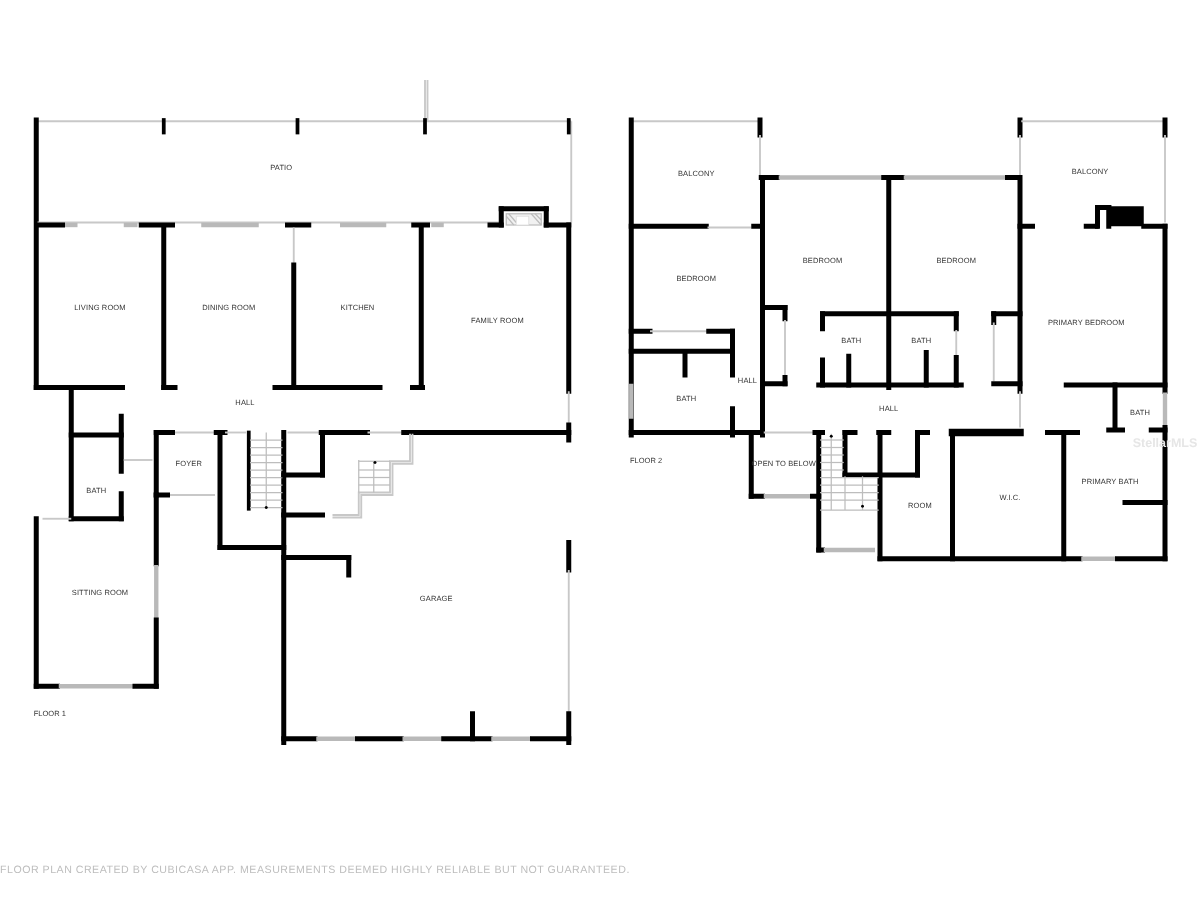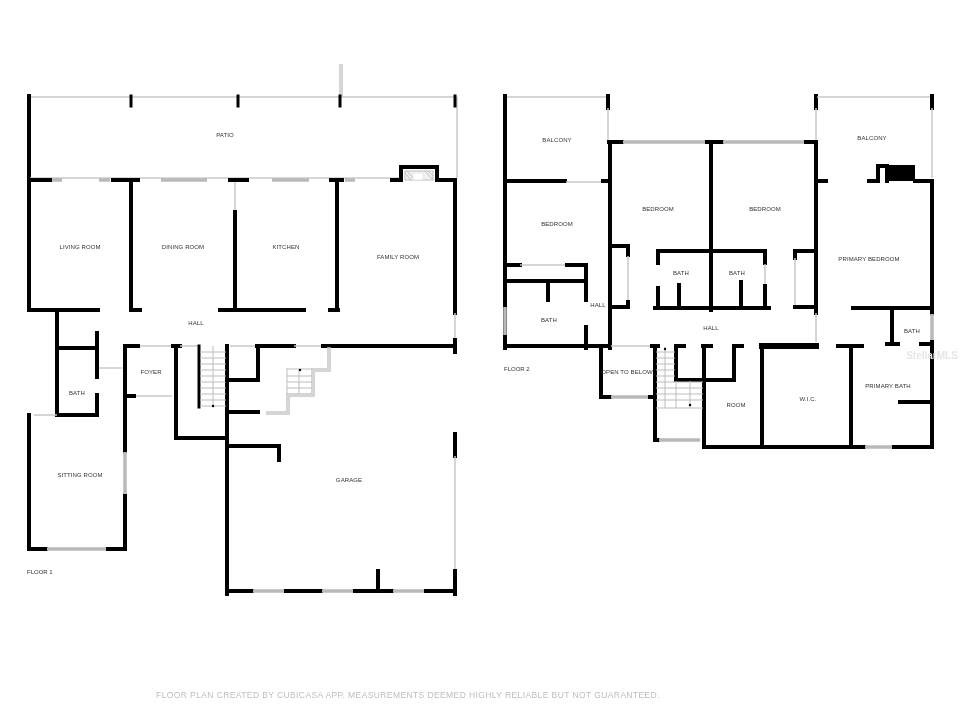--- a/index.html
+++ b/index.html
@@ -5,21 +5,21 @@
     html, body { margin: 0; padding: 0; background: #ffffff; }
     body { width: 960px; height: 720px; position: relative; overflow: hidden; font-family: "Liberation Sans", sans-serif; }
     #plan { position: absolute; left: 0; top: 0; width: 960px; height: 720px; }
     .w { stroke: #000; stroke-width: 4; fill: none; stroke-linecap: square; }
     .wt { stroke: #000; stroke-width: 3; fill: none; stroke-linecap: square; }
     .g { stroke: #c8c8c8; stroke-width: 1.5; fill: none; }
     .win { stroke: #b9b9b9; stroke-width: 3.5; fill: none; }
     .st { stroke: #bdbdbd; stroke-width: 1; fill: none; }
     .lbl { position: absolute; font-size: 6px; color: #333; white-space: nowrap; transform: translate(-50%, -50%); letter-spacing: 0.1px; }
     .floor-lbl { position: absolute; font-size: 6px; color: #333; white-space: nowrap; }
-    .footer { position: absolute; left: 0; width: 816px; top: 690px; text-align: center; font-size: 8.5px; color: #bdbdbd; letter-spacing: 0.4px; }
+    .footer { position: absolute; left: 0; width: 816px; top: 690px; font-size: 8.5px; color: #bdbdbd; letter-spacing: 0.4px; }
     .wm { position: absolute; left: 932px; top: 355px; font-size: 10px; color: #e6e6e6; font-weight: bold; transform: translate(-50%,-50%); white-space: nowrap; }
   </style>
 </head>
 <body>
 
 <svg id="plan" viewBox="0 0 960 720" xmlns="http://www.w3.org/2000/svg">
 
   <g>
 
     <line class="g" x1="29" y1="97" x2="457" y2="97"></line>

